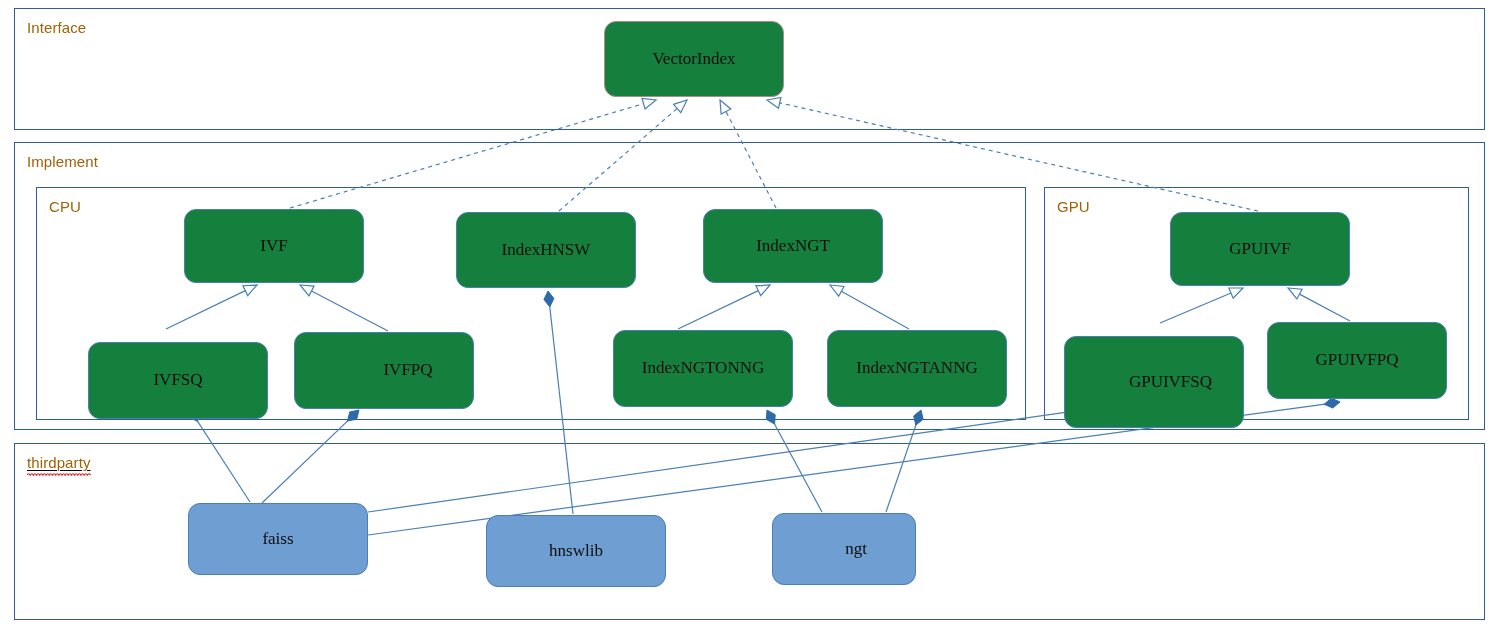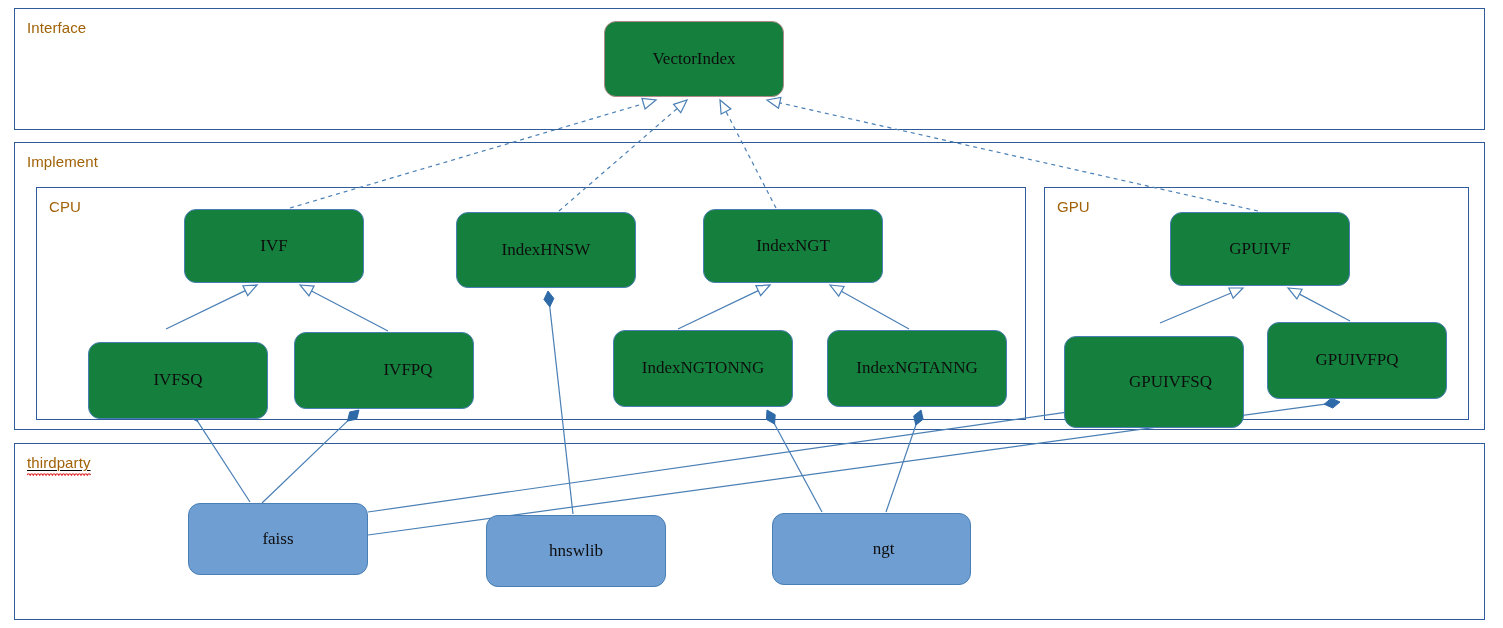--- a/index.html
+++ b/index.html
@@ -165,18 +165,18 @@
       </div>
       <div class="node impl" style="left: 1267px; top: 322px; width: 180px; height: 77px;">
         <span>GPUIVFPQ</span>
       </div>
       <div class="node third" style="left: 188px; top: 503px; width: 180px; height: 72px;">
         <span>faiss</span>
       </div>
       <div class="node third" style="left: 486px; top: 515px; width: 180px; height: 72px;">
         <span>hnswlib</span>
       </div>
-      <div class="node third" style="left: 772px; top: 513px; width: 199px; height: 72px; padding-left: 24px;">
+      <div class="node third" style="left: 772px; top: 513px; width: 144px; height: 72px; padding-left: 24px;">
         <span>ngt</span>
       </div>
     </div>
 
 </div>
 
 </body></html>

